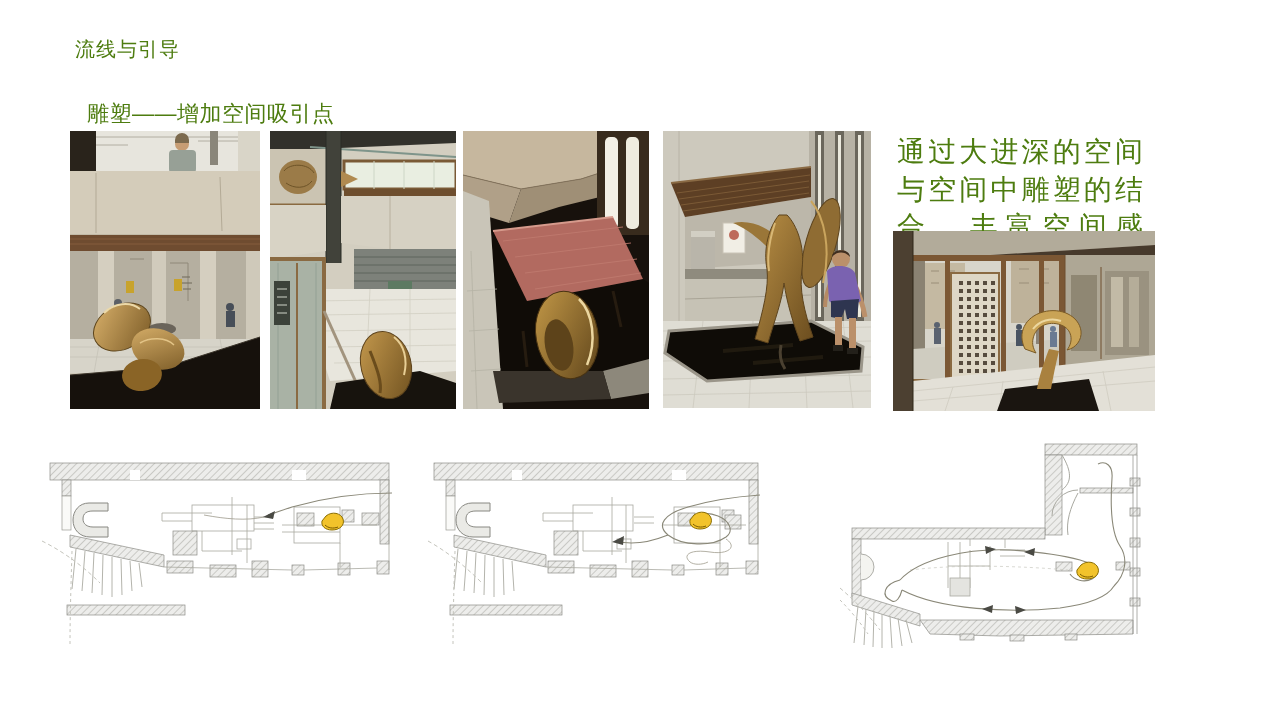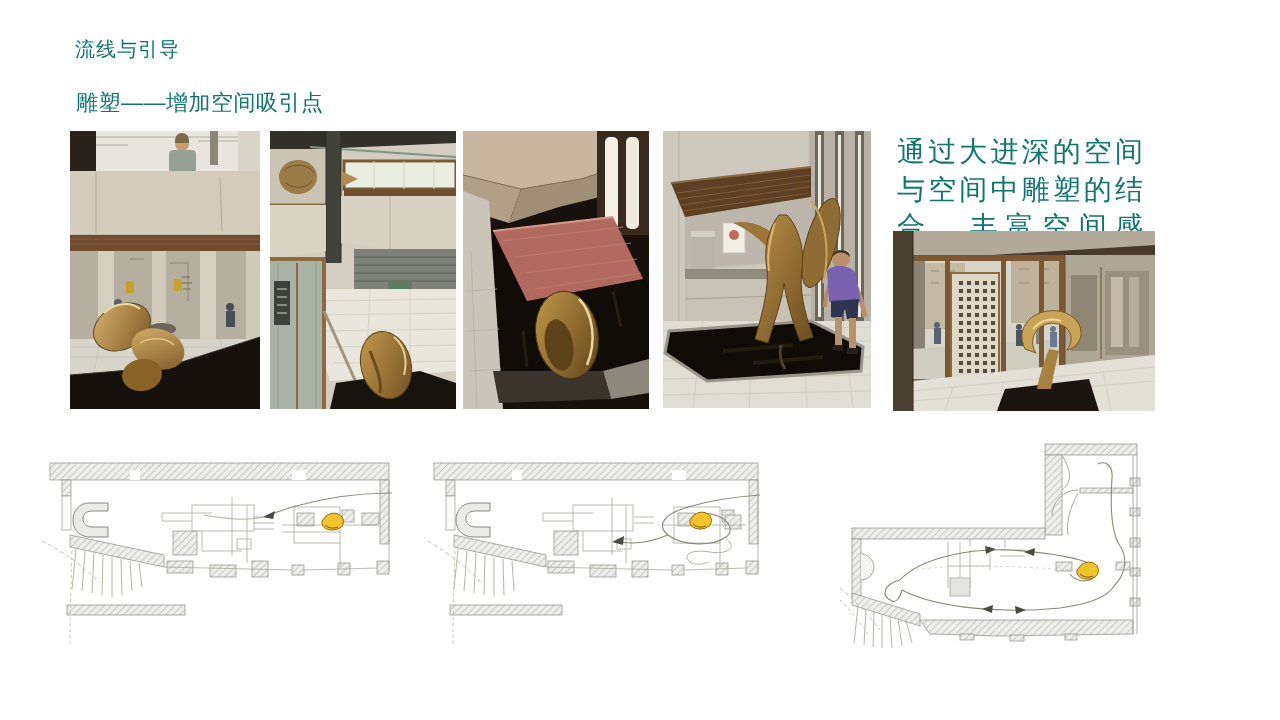--- a/index.html
+++ b/index.html
@@ -1,21 +1,21 @@
 <!DOCTYPE html>
 <html><head>
 <meta charset="utf-8">
 <style>
   html,body{margin:0;padding:0;background:#ffffff;}
   .slide{position:relative;width:1280px;height:720px;background:#fff;overflow:hidden;
-         font-family:"Liberation Sans","DejaVu Sans",sans-serif;color:#0f766e;}
+         font-family:"Liberation Sans","DejaVu Sans",sans-serif;color:#4d7c0f;}
   .title{position:absolute;left:75px;top:36px;font-size:20px;font-weight:400;
          letter-spacing:1px;margin:0;}
   .subtitle{position:absolute;left:72px;top:84px;font-size:22px;font-weight:500;
-         letter-spacing:0.5px;margin:4px;}
+         letter-spacing:0.5px;margin:15px;}
   .annotation{position:absolute;left:897px;top:133px;width:246px;font-size:28px;
          line-height:1.34;margin:0;word-break:break-all;text-align:justify;}
   .fig{position:absolute;margin:0;padding:0;}
   .fig svg{display:block;width:100%;height:100%;}
 </style>
 </head>
 <body>
 
 <div class="slide">
 

